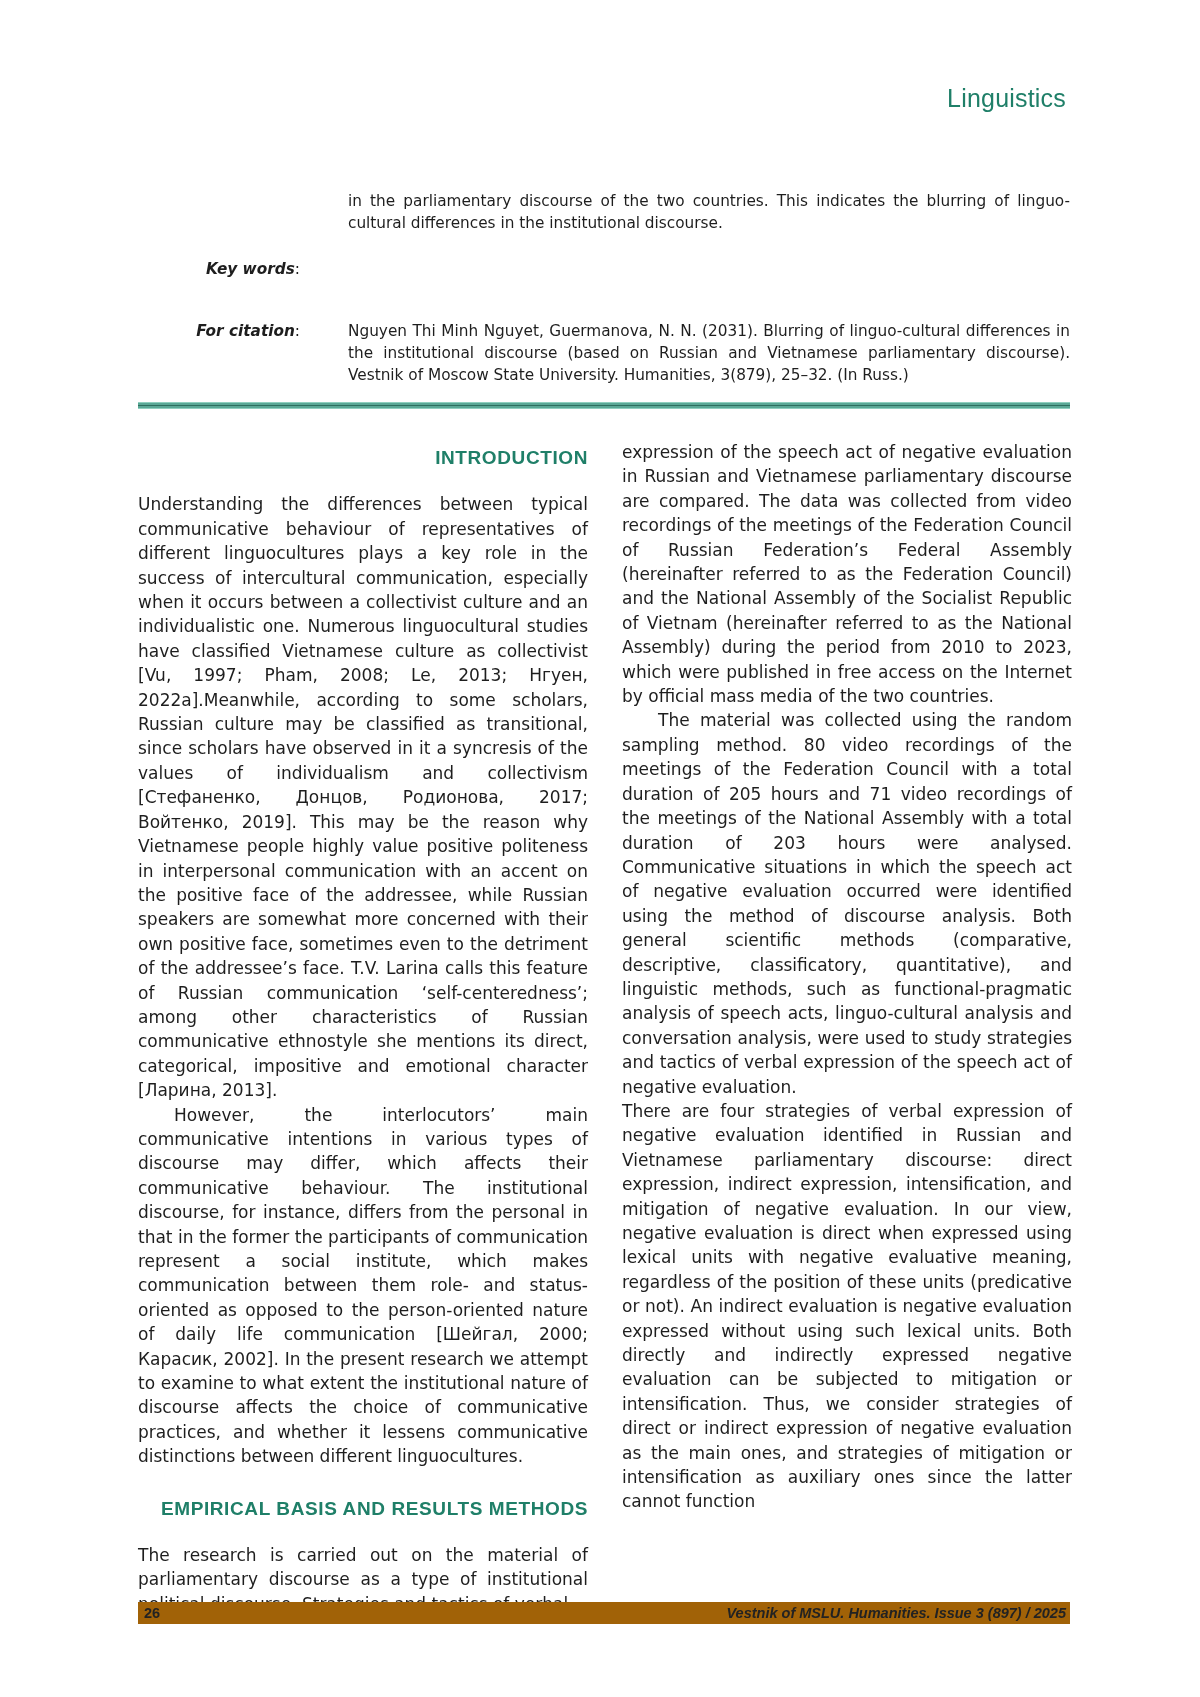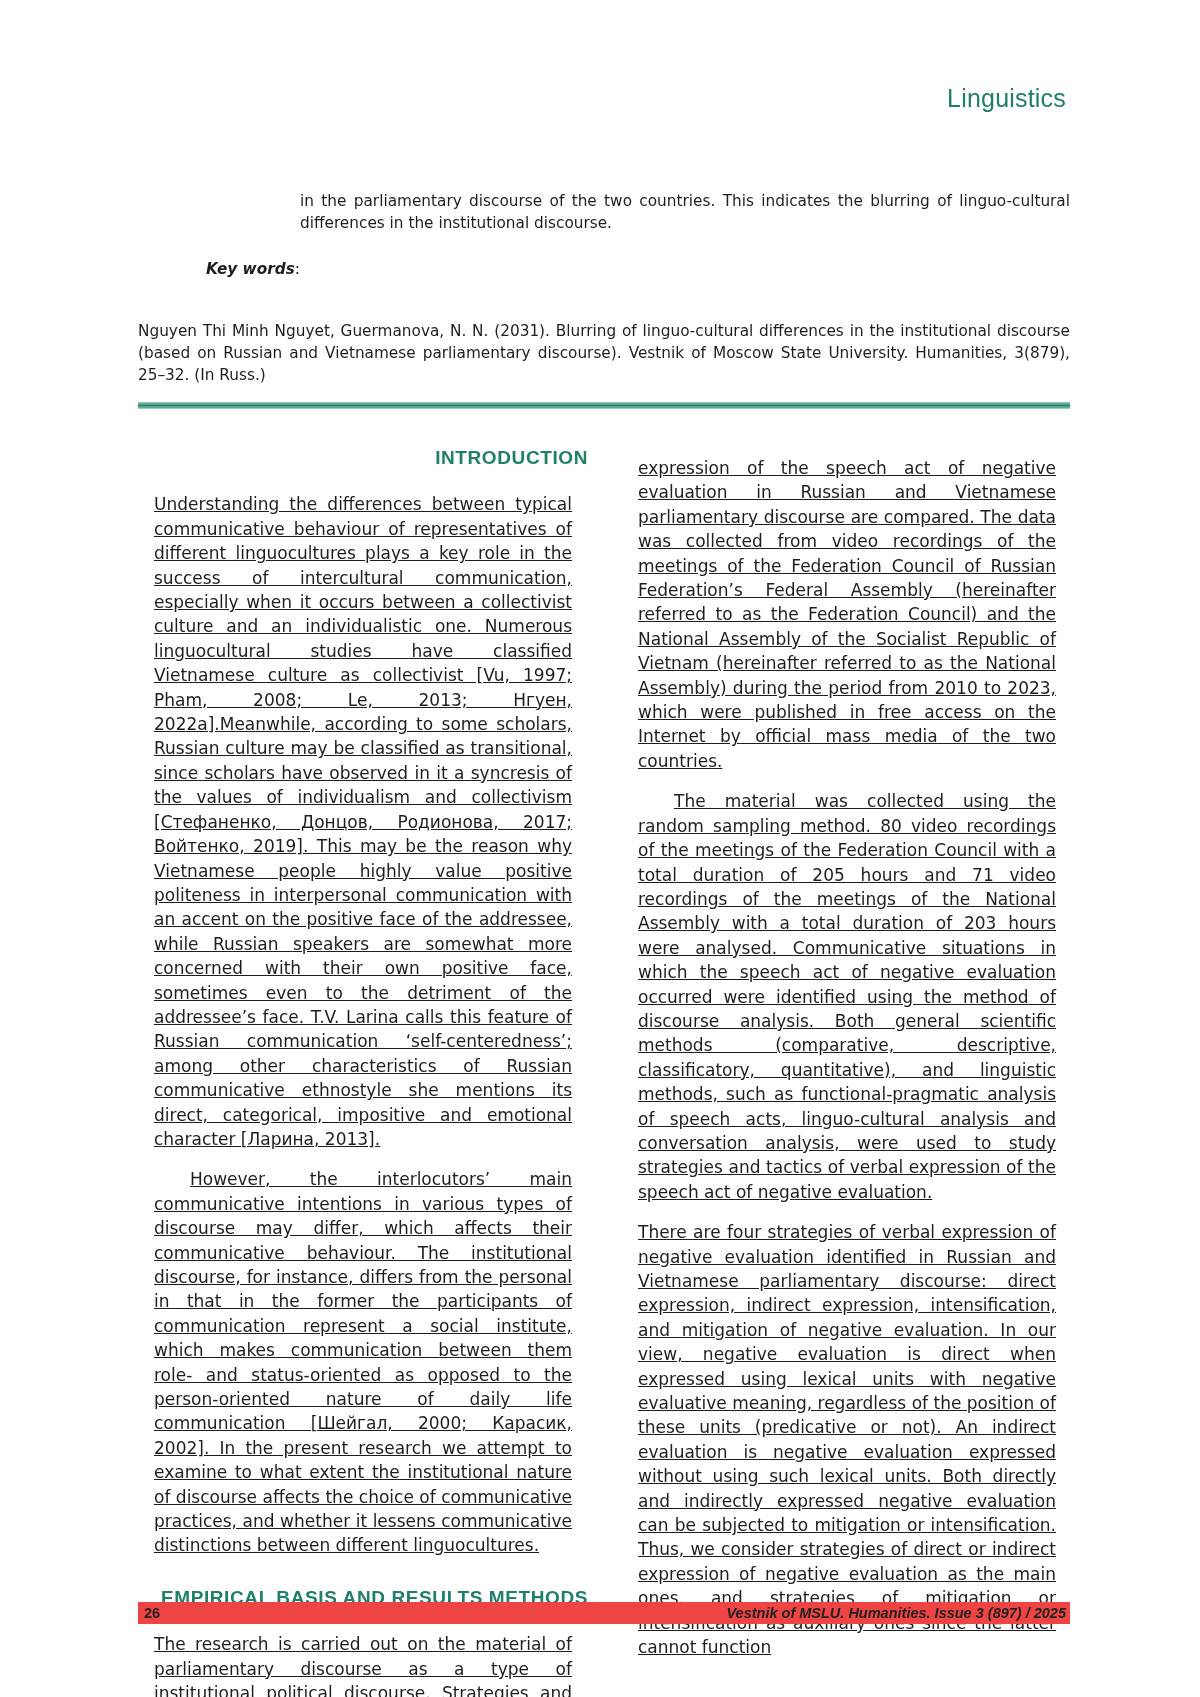--- a/index.html
+++ b/index.html
@@ -1,40 +1,40 @@
 <!DOCTYPE html>
 <html><head>
 <meta charset="utf-8">
 <style>
   html, body { margin:0; padding:0; background:#ffffff; }
   body { width:1200px; height:1697px; position:relative; overflow:hidden;
          font-family:"DejaVu Sans", sans-serif; color:#1e1e1e; }
   .section-tag { position:absolute; right:134px; top:84px; font-family:"Liberation Sans", sans-serif;
          font-size:25px; color:#1f7f68; letter-spacing:0.2px; }
   .meta { position:absolute; left:138px; width:932px; font-size:15.3px; line-height:22px; }
-  .meta-row { display:flex; }
+  .meta-row { display:flex;gap:48px; }
   .meta-label { width:162px; flex:none; font-style:italic; font-weight:bold;text-align:right; }
   .meta-label .colon { font-weight:normal; font-style:normal; }
   .meta-text { flex:1; text-align:justify; }
   .abstract-tail { top:190px; }
   .kw { top:258px; }
   .cit { top:320px; }
   .divider { position:absolute; left:138px; width:932px; top:402px; height:5px;
          background:#5aa896; border-top:1px solid #8fd0bf; border-bottom:1px solid #8fd0bf; }
   .divider::after { content:""; position:absolute; left:0; right:0; top:2px; height:1px; background:#2e6f5f; }
   .col { position:absolute; top:440px; width:450px; font-size:17px; line-height:24.4px; }
   .col.left { left:138px; }
   .col.right { left:622px; }
-  .col p { margin:16px; text-align:justify;text-decoration:underline; }
+  .col p { margin:0; text-align:justify; }
   .col p.indent { text-indent:36px; }
   .heading { font-family:"Liberation Sans", sans-serif; font-weight:bold; color:#1f7f68;
          font-size:19px; letter-spacing:0.6px; margin:6px 0 22px 0;text-align:right; }
   .heading.gap { margin-top:28px; }
   .footer { position:absolute; left:138px; width:932px; top:1602px; height:22px;
-         background:#ef4444; display:flex; justify-content:space-between; align-items:center;
+         background:#a16207; display:flex; justify-content:space-between; align-items:center;
          font-family:"Liberation Sans", sans-serif; font-size:14.5px; font-weight:bold; color:#222;gap:23px; }
   .footer .page-num { padding-left:6px; }
   .footer .journal { font-style:italic; padding-right:4px; }
 </style>
 </head>
 <body>
 
 <div class="section-tag">Linguistics</div>
 
 <div class="meta abstract-tail">
@@ -45,20 +45,21 @@
 </div>
 
 <div class="meta kw">
   <div class="meta-row">
     <div class="meta-label"><span>Key words</span><span class="colon">:</span></div>
   </div>
 </div>
 
 <div class="meta cit">
   <div class="meta-row">
+    <div class="meta-label"><span>For citation</span><span class="colon">:</span></div>
     <div class="meta-text">Nguyen Thi Minh Nguyet, Guermanova, N. N. (2031). Blurring of linguo-cultural differences in the institutional discourse (based on Russian and Vietnamese parliamentary discourse). Vestnik of Moscow State University. Humanities, 3(879), 25–32. (In Russ.)</div>
   </div>
 </div>
 
 <div class="divider"></div>
 
 <div class="col left">
   <div class="heading">INTRODUCTION</div>
   <p>Understanding the differences between typical communicative behaviour of representatives of different linguocultures plays a key role in the success of intercultural communication, especially when it occurs between a collectivist culture and an individualistic one. Numerous linguocultural studies have classified Vietnamese culture as collectivist [Vu, 1997; Pham, 2008; Le, 2013; Нгуен, 2022a].Meanwhile, according to some scholars, Russian culture may be classified as transitional, since scholars have observed in it a syncresis of the values of individualism and collectivism [Стефаненко, Донцов, Родионова, 2017; Войтенко, 2019]. This may be the reason why Vietnamese people highly value positive politeness in interpersonal communication with an accent on the positive face of the addressee, while Russian speakers are somewhat more concerned with their own positive face, sometimes even to the detriment of the addressee’s face. T.V. Larina calls this feature of Russian communication ‘self-centeredness’; among other characteristics of Russian communicative ethnostyle she mentions its direct, categorical, impositive and emotional character [Ларина, 2013].</p>
   <p class="indent">However, the interlocutors’ main communicative intentions in various types of discourse may differ, which affects their communicative behaviour. The institutional discourse, for instance, differs from the personal in that in the former the participants of communication represent a social institute, which makes communication between them role- and status-oriented as opposed to the person-oriented nature of daily life communication [Шейгал, 2000; Карасик, 2002]. In the present research we attempt to examine to what extent the institutional nature of discourse affects the choice of communicative practices, and whether it lessens communicative distinctions between different linguocultures.</p>

